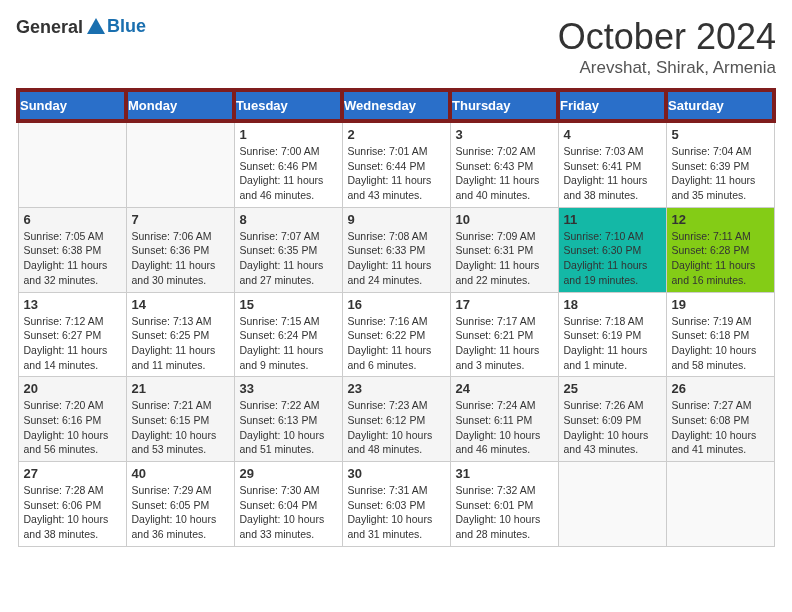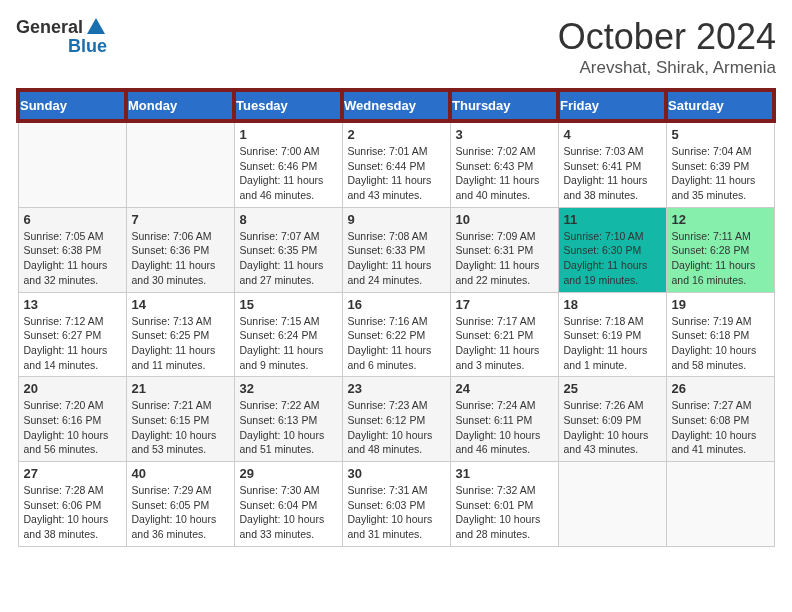--- a/index.html
+++ b/index.html
@@ -11,22 +11,22 @@
       padding: 16px;
     }
     .header {
       display: flex;
       justify-content: space-between;
       align-items: flex-start;
       margin-bottom: 10px;
     }
     .logo {
       display: flex;
-      flex-direction: column;
-      align-items: flex-end;
+      flex-direction: row;
+      align-items: center;
     }
     .logo-row {
       display: flex;
       align-items: center;
       gap: 2px;
     }
     .title-block {
       text-align: right;
     }
     .month-title {
@@ -151,21 +151,21 @@
           <div class="day-info">Sunrise: 7:08 AM<br>Sunset: 6:33 PM<br>Daylight: 11 hours and 24 minutes.</div>
         </td>
         <td style="background: rgb(245, 245, 245);">
           <span class="day-number">10</span>
           <div class="day-info">Sunrise: 7:09 AM<br>Sunset: 6:31 PM<br>Daylight: 11 hours and 22 minutes.</div>
         </td>
         <td style="background: #14b8a6;">
           <span class="day-number">11</span>
           <div class="day-info">Sunrise: 7:10 AM<br>Sunset: 6:30 PM<br>Daylight: 11 hours and 19 minutes.</div>
         </td>
-        <td style="background: #86efac;">
+        <td style="background: #84cc16;">
           <span class="day-number">12</span>
           <div class="day-info">Sunrise: 7:11 AM<br>Sunset: 6:28 PM<br>Daylight: 11 hours and 16 minutes.</div>
         </td>
       </tr>
       <tr>
         <td>
           <span class="day-number">13</span>
           <div class="day-info">Sunrise: 7:12 AM<br>Sunset: 6:27 PM<br>Daylight: 11 hours and 14 minutes.</div>
         </td>
         <td>
@@ -196,21 +196,21 @@
       <tr style="background: rgb(245, 245, 245);">
         <td style="background: rgb(245, 245, 245);">
           <span class="day-number">20</span>
           <div class="day-info">Sunrise: 7:20 AM<br>Sunset: 6:16 PM<br>Daylight: 10 hours and 56 minutes.</div>
         </td>
         <td style="background: rgb(245, 245, 245);">
           <span class="day-number">21</span>
           <div class="day-info">Sunrise: 7:21 AM<br>Sunset: 6:15 PM<br>Daylight: 10 hours and 53 minutes.</div>
         </td>
         <td style="background: rgb(245, 245, 245);">
-          <span class="day-number">32</span>
+          <span class="day-number">33</span>
           <div class="day-info">Sunrise: 7:22 AM<br>Sunset: 6:13 PM<br>Daylight: 10 hours and 51 minutes.</div>
         </td>
         <td style="background: rgb(245, 245, 245);">
           <span class="day-number">23</span>
           <div class="day-info">Sunrise: 7:23 AM<br>Sunset: 6:12 PM<br>Daylight: 10 hours and 48 minutes.</div>
         </td>
         <td style="background: rgb(245, 245, 245);">
           <span class="day-number">24</span>
           <div class="day-info">Sunrise: 7:24 AM<br>Sunset: 6:11 PM<br>Daylight: 10 hours and 46 minutes.</div>
         </td>

